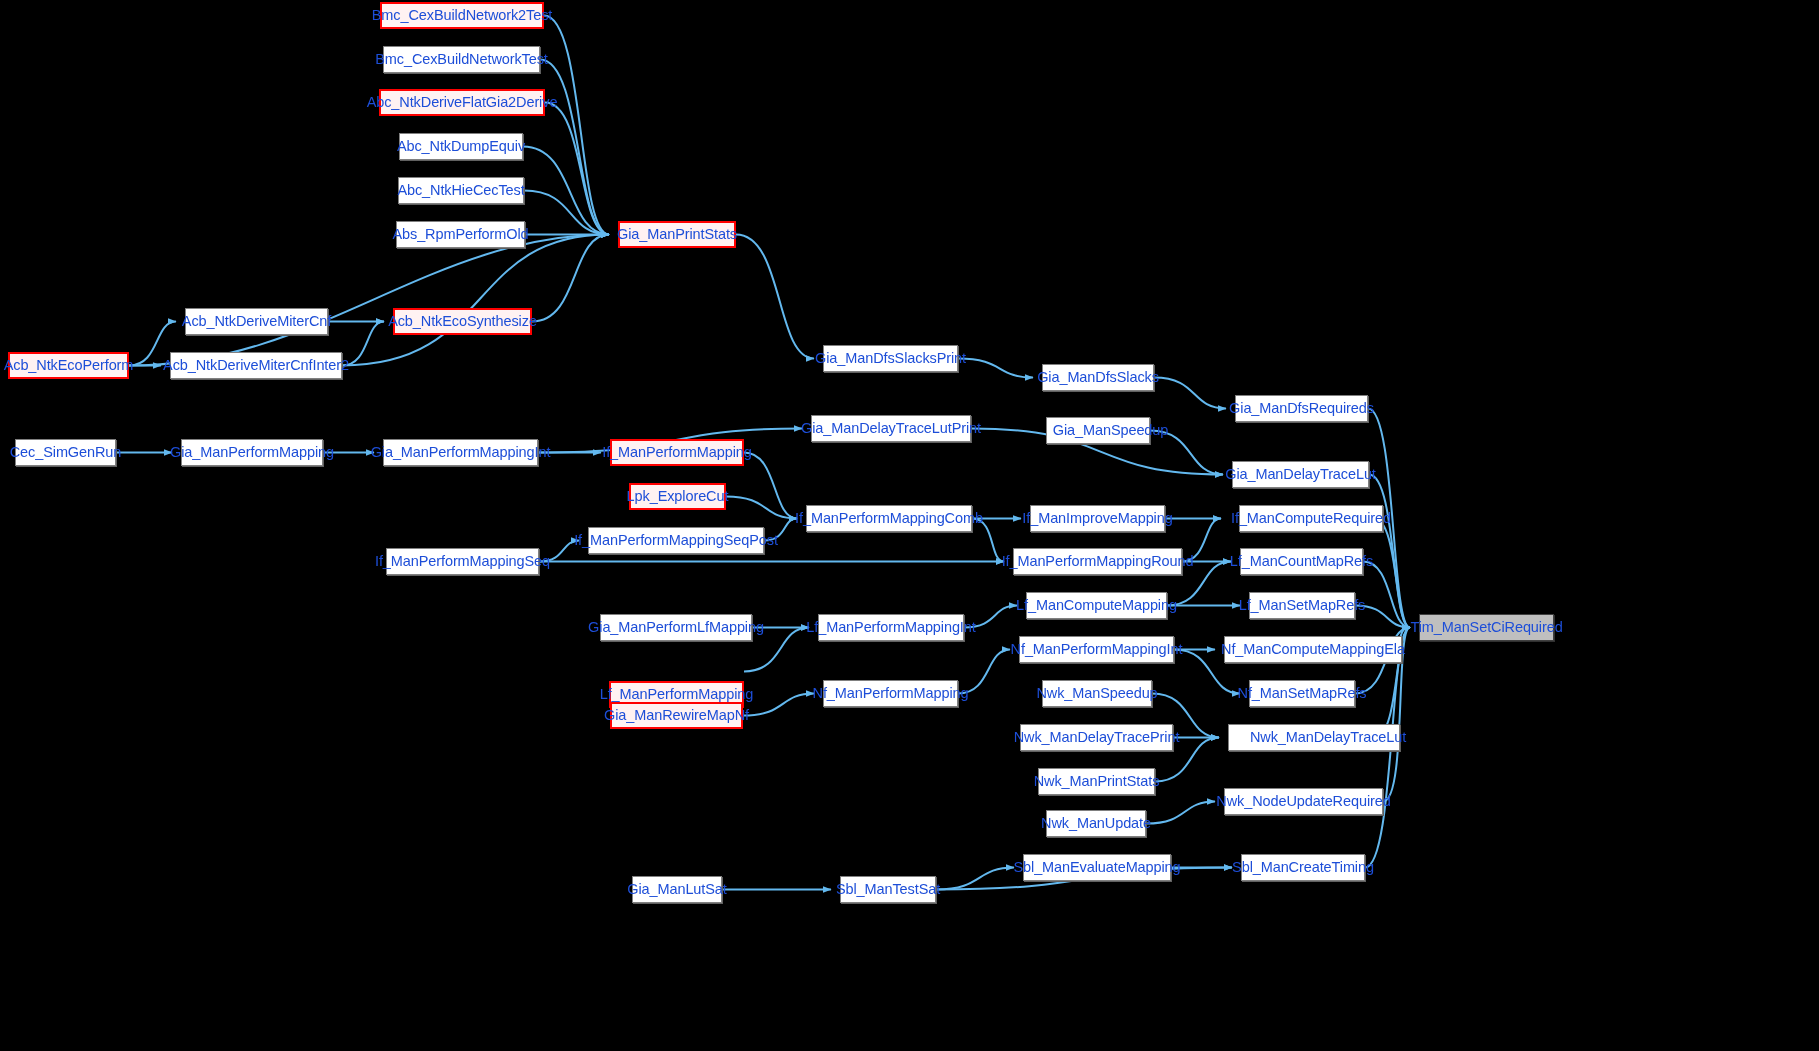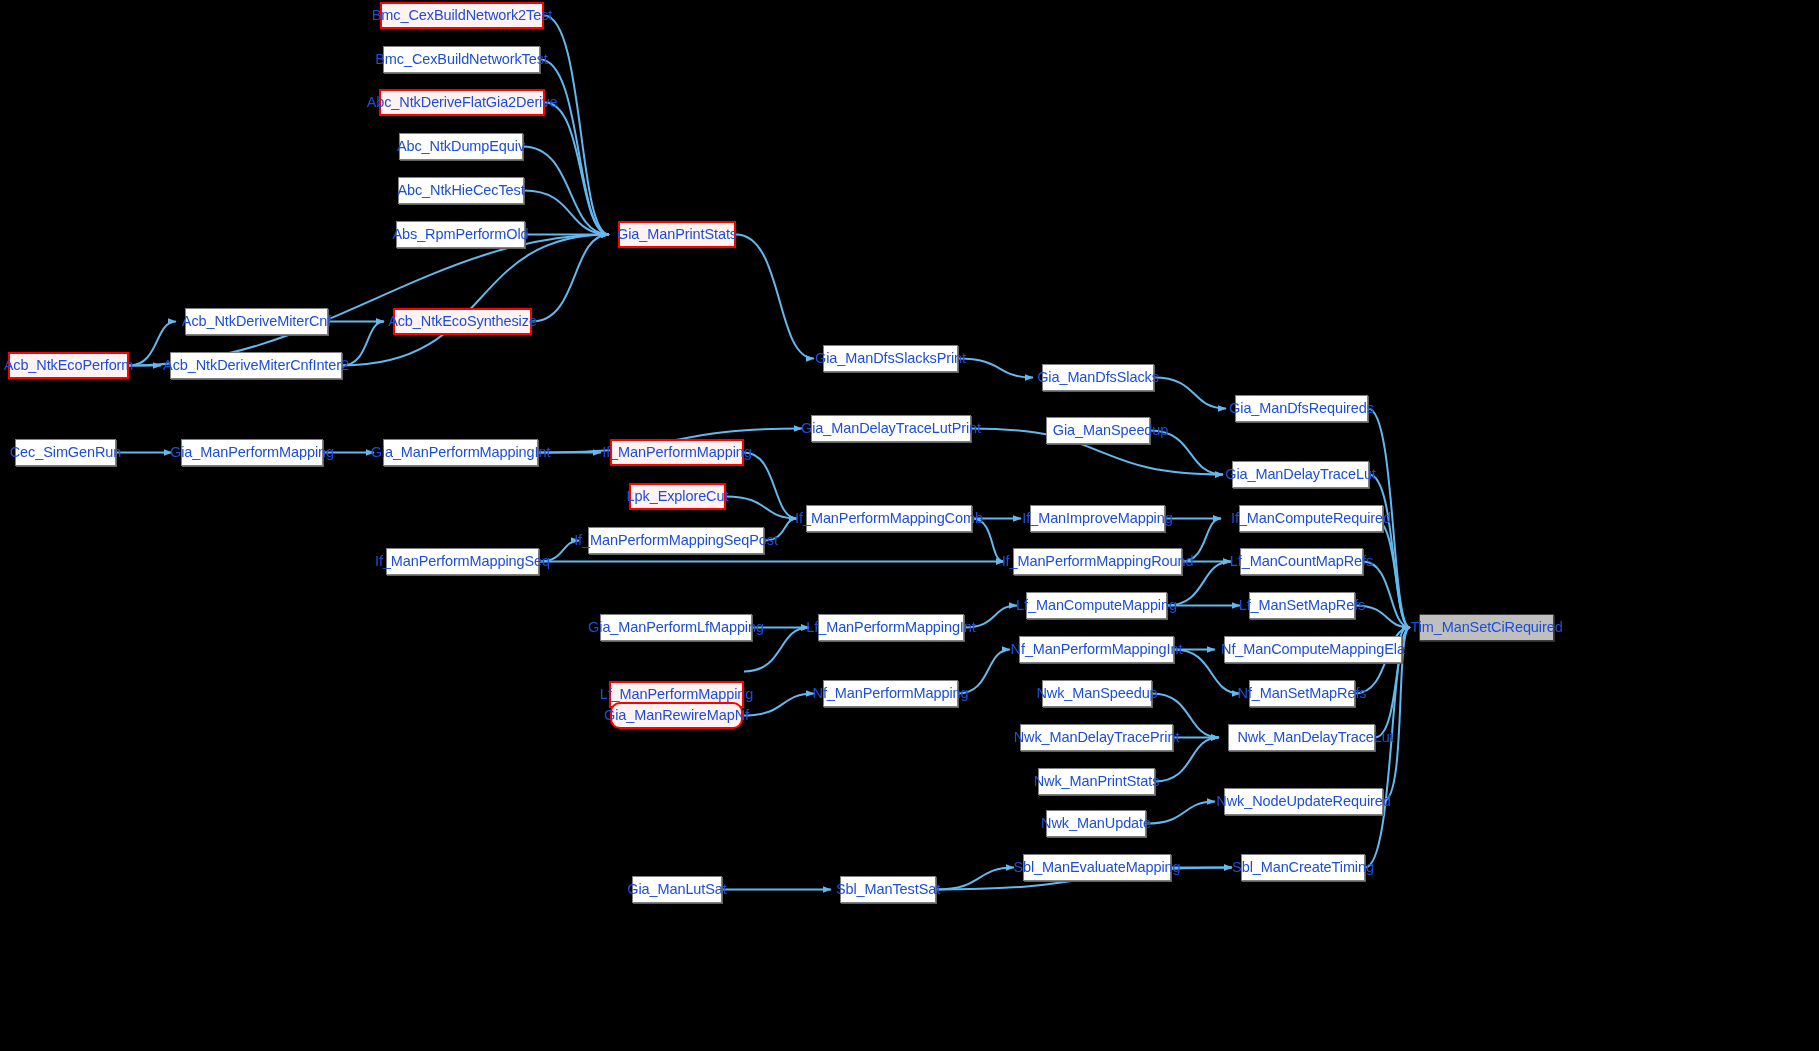--- a/index.html
+++ b/index.html
@@ -155,23 +155,23 @@
     <div class="node" style="left: 1249px; top: 592px; width: 106px;">Lf_ManSetMapRefs</div>
     <div class="node" style="left: 600px; top: 614px; width: 152px;">Gia_ManPerformLfMapping</div>
     <div class="node" style="left: 818px; top: 614px; width: 146px;">Lf_ManPerformMappingInt</div>
     <div class="node cur" style="left: 1419px; top: 614px; width: 135px;">Tim_ManSetCiRequired</div>
     <div class="node" style="left: 1019px; top: 636px; width: 155px;">Nf_ManPerformMappingInt</div>
     <div class="node" style="left: 1224px; top: 636px; width: 178px; text-align: right;">Nf_ManComputeMappingEla</div>
     <div class="node hl" style="left: 609px; top: 658px; width: 135px; margin-top: 23px;">Lf_ManPerformMapping</div>
     <div class="node" style="left: 1042px; top: 680px; width: 110px;">Nwk_ManSpeedup</div>
     <div class="node" style="left: 1249px; top: 680px; width: 106px;">Nf_ManSetMapRefs</div>
     <div class="node" style="left: 823px; top: 680px; width: 135px;">Nf_ManPerformMapping</div>
-    <div class="node hl" style="left: 610px; top: 702px; width: 133px; border-radius: 10px;">Gia_ManRewireMapNf</div>
+    <div class="node hl" style="left: 610px; top: 702px; width: 133px;">Gia_ManRewireMapNf</div>
     <div class="node" style="left: 1020px; top: 724px; width: 153px;">Nwk_ManDelayTracePrint</div>
-    <div class="node" style="left: 1228px; top: 724px; width: 147px; padding-left: 35px;">Nwk_ManDelayTraceLut</div>
+    <div class="node" style="left: 1228px; top: 724px; width: 172px; padding-left: 35px;">Nwk_ManDelayTraceLut</div>
     <div class="node" style="left: 1038px; top: 768px; width: 117px;">Nwk_ManPrintStats</div>
     <div class="node" style="left: 1224px; top: 788px; width: 159px;">Nwk_NodeUpdateRequired</div>
     <div class="node" style="left: 1046px; top: 810px; width: 100px;">Nwk_ManUpdate</div>
     <div class="node" style="left: 1023px; top: 854px; width: 148px;">Sbl_ManEvaluateMapping</div>
     <div class="node" style="left: 1241px; top: 854px; width: 124px;">Sbl_ManCreateTiming</div>
     <div class="node" style="left: 632px; top: 876px; width: 90px;">Gia_ManLutSat</div>
     <div class="node" style="left: 840px; top: 876px; width: 96px;">Sbl_ManTestSat</div>
   </div>
 
 </body></html>

